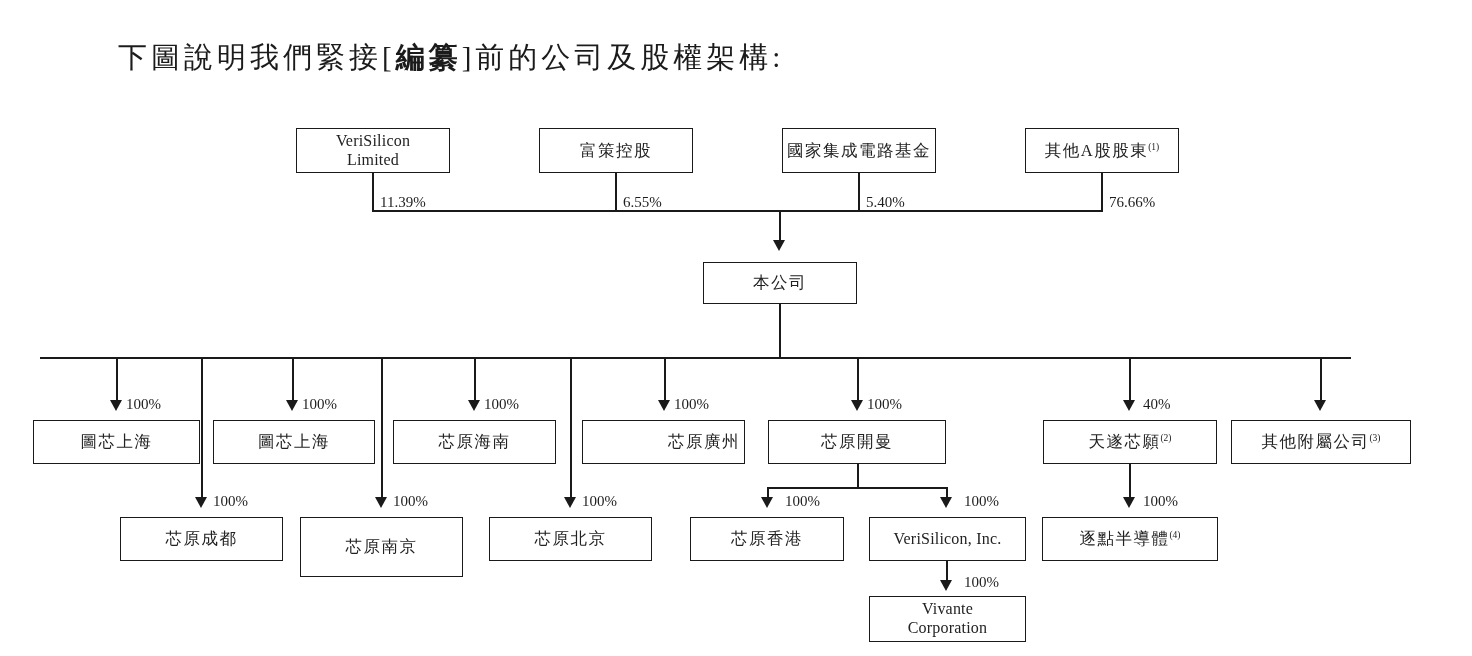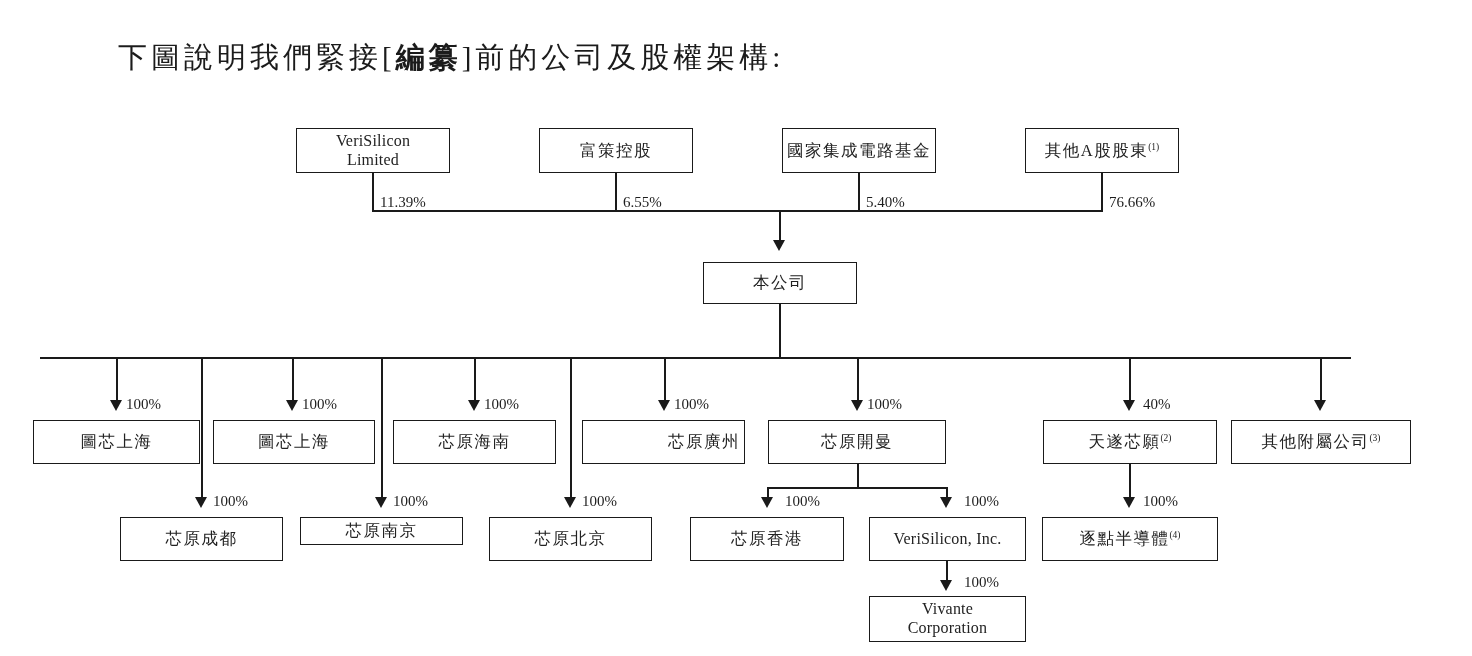--- a/index.html
+++ b/index.html
@@ -214,21 +214,21 @@
   <div class="pct" style="left:964px; top:493px;">100%</div>
 
   <div class="vline" style="left:1129px; top:464px; height:36px;"></div>
   <div class="arrow" style="left:1123px; top:497px;"></div>
   <div class="pct" style="left:1143px; top:493px;">100%</div>
 
   <div class="node cn" style="left:120px; top:517px; width:163px; height:44px;">
     <span class="label">芯原成都</span>
   </div>
 
-  <div class="node cn" style="left:300px; top:517px; width:163px; height:28px;">
+  <div class="node cn" style="left:300px; top:517px; width:163px; height:60px;">
     <span class="label">芯原南京</span>
   </div>
 
   <div class="node cn" style="left:489px; top:517px; width:163px; height:44px;">
     <span class="label">芯原北京</span>
   </div>
 
   <div class="node cn" style="left:690px; top:517px; width:154px; height:44px;">
     <span class="label">芯原香港</span>
   </div>

